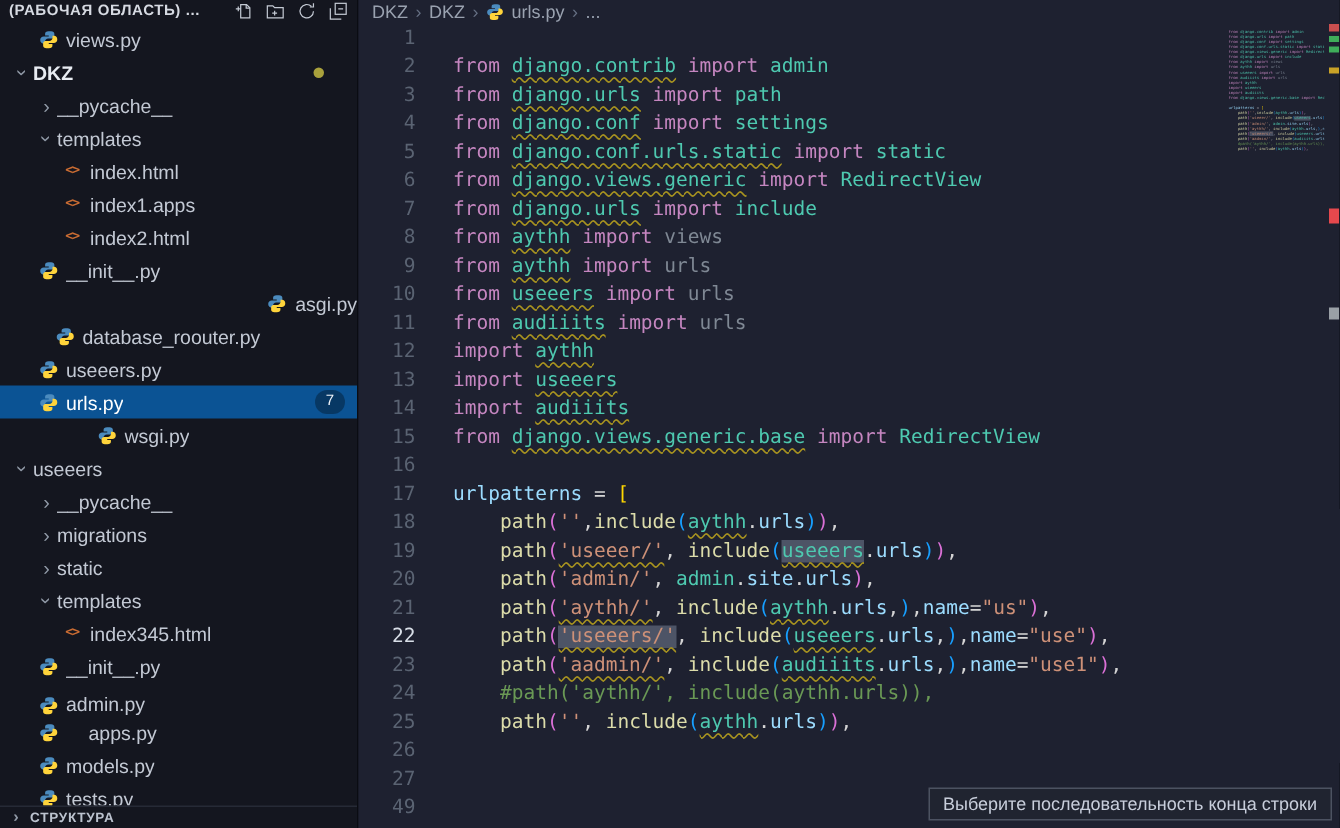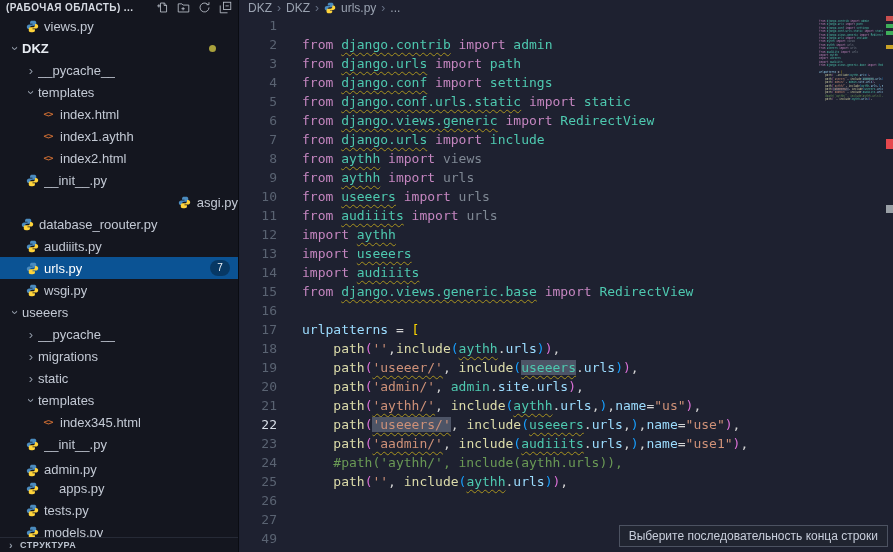--- a/index.html
+++ b/index.html
@@ -127,21 +127,21 @@
         <div class="row" style="padding-left: 24px;">
           <span class="chev open">›</span>
           <span class="lbl">templates</span>
         </div>
         <div class="row" style="padding-left: 40px;">
           <span class="ficon htmlic">&lt;&gt;</span>
           <span class="lbl">index.html</span>
         </div>
         <div class="row" style="padding-left: 40px;">
           <span class="ficon htmlic">&lt;&gt;</span>
-          <span class="lbl">index1.aythh</span>
+          <span class="lbl">index1.apps</span>
         </div>
         <div class="row" style="padding-left: 40px;">
           <span class="ficon htmlic">&lt;&gt;</span>
           <span class="lbl">index2.html</span>
         </div>
         <div class="row" style="padding-left: 24px;">
           <span class="ficon">
             <svg viewBox="0 0 16 16">
               <path fill="#4b8bbe" d="M7.9 1C5.9 1 5 1.8 5 3v1.6h3v.8H3.9C2.2 5.4 1 6.6 1 8.3c0 1.7 1.1 2.9 2.7 2.9h1.2V9.6C4.9 8.1 6.1 7 7.6 7h3.1c1 0 1.9-.9 1.9-2V3c0-1.2-1-2-2.7-2z"></path>
               <path fill="#ffd43b" d="M8.1 15c2 0 2.9-.8 2.9-2v-1.6H8v-.8h4.1c1.7 0 2.9-1.2 2.9-2.9 0-1.7-1.1-2.9-2.7-2.9h-1.2v1.6c0 1.5-1.2 2.6-2.7 2.6H5.3c-1 0-1.9.9-1.9 2V13c0 1.2 1 2 2.7 2z"></path>
@@ -151,49 +151,49 @@
         </div>
         <div class="row" style="padding-left: 24px; justify-content: flex-end;">
           <span class="ficon">
             <svg viewBox="0 0 16 16">
               <path fill="#4b8bbe" d="M7.9 1C5.9 1 5 1.8 5 3v1.6h3v.8H3.9C2.2 5.4 1 6.6 1 8.3c0 1.7 1.1 2.9 2.7 2.9h1.2V9.6C4.9 8.1 6.1 7 7.6 7h3.1c1 0 1.9-.9 1.9-2V3c0-1.2-1-2-2.7-2z"></path>
               <path fill="#ffd43b" d="M8.1 15c2 0 2.9-.8 2.9-2v-1.6H8v-.8h4.1c1.7 0 2.9-1.2 2.9-2.9 0-1.7-1.1-2.9-2.7-2.9h-1.2v1.6c0 1.5-1.2 2.6-2.7 2.6H5.3c-1 0-1.9.9-1.9 2V13c0 1.2 1 2 2.7 2z"></path>
             </svg>
           </span>
           <span class="lbl">asgi.py</span>
         </div>
-        <div class="row" style="padding-left: 19px;">
+        <div class="row" style="padding-left: 35px;">
           <span class="ficon">
             <svg viewBox="0 0 16 16">
               <path fill="#4b8bbe" d="M7.9 1C5.9 1 5 1.8 5 3v1.6h3v.8H3.9C2.2 5.4 1 6.6 1 8.3c0 1.7 1.1 2.9 2.7 2.9h1.2V9.6C4.9 8.1 6.1 7 7.6 7h3.1c1 0 1.9-.9 1.9-2V3c0-1.2-1-2-2.7-2z"></path>
               <path fill="#ffd43b" d="M8.1 15c2 0 2.9-.8 2.9-2v-1.6H8v-.8h4.1c1.7 0 2.9-1.2 2.9-2.9 0-1.7-1.1-2.9-2.7-2.9h-1.2v1.6c0 1.5-1.2 2.6-2.7 2.6H5.3c-1 0-1.9.9-1.9 2V13c0 1.2 1 2 2.7 2z"></path>
             </svg>
           </span>
           <span class="lbl">database_roouter.py</span>
         </div>
         <div class="row" style="padding-left: 24px;">
           <span class="ficon">
             <svg viewBox="0 0 16 16">
               <path fill="#4b8bbe" d="M7.9 1C5.9 1 5 1.8 5 3v1.6h3v.8H3.9C2.2 5.4 1 6.6 1 8.3c0 1.7 1.1 2.9 2.7 2.9h1.2V9.6C4.9 8.1 6.1 7 7.6 7h3.1c1 0 1.9-.9 1.9-2V3c0-1.2-1-2-2.7-2z"></path>
               <path fill="#ffd43b" d="M8.1 15c2 0 2.9-.8 2.9-2v-1.6H8v-.8h4.1c1.7 0 2.9-1.2 2.9-2.9 0-1.7-1.1-2.9-2.7-2.9h-1.2v1.6c0 1.5-1.2 2.6-2.7 2.6H5.3c-1 0-1.9.9-1.9 2V13c0 1.2 1 2 2.7 2z"></path>
             </svg>
           </span>
-          <span class="lbl">audiiits.py</span>
+          <span class="lbl">useeers.py</span>
         </div>
         <div class="row selected" style="padding-left: 24px;">
           <span class="ficon">
             <svg viewBox="0 0 16 16">
               <path fill="#4b8bbe" d="M7.9 1C5.9 1 5 1.8 5 3v1.6h3v.8H3.9C2.2 5.4 1 6.6 1 8.3c0 1.7 1.1 2.9 2.7 2.9h1.2V9.6C4.9 8.1 6.1 7 7.6 7h3.1c1 0 1.9-.9 1.9-2V3c0-1.2-1-2-2.7-2z"></path>
               <path fill="#ffd43b" d="M8.1 15c2 0 2.9-.8 2.9-2v-1.6H8v-.8h4.1c1.7 0 2.9-1.2 2.9-2.9 0-1.7-1.1-2.9-2.7-2.9h-1.2v1.6c0 1.5-1.2 2.6-2.7 2.6H5.3c-1 0-1.9.9-1.9 2V13c0 1.2 1 2 2.7 2z"></path>
             </svg>
           </span>
           <span class="lbl">urls.py</span>
           <span class="badge">7</span>
         </div>
-        <div class="row" style="padding-left: 24px;">
+        <div class="row" style="padding-left: 36px; margin-left: 27px;">
           <span class="ficon">
             <svg viewBox="0 0 16 16">
               <path fill="#4b8bbe" d="M7.9 1C5.9 1 5 1.8 5 3v1.6h3v.8H3.9C2.2 5.4 1 6.6 1 8.3c0 1.7 1.1 2.9 2.7 2.9h1.2V9.6C4.9 8.1 6.1 7 7.6 7h3.1c1 0 1.9-.9 1.9-2V3c0-1.2-1-2-2.7-2z"></path>
               <path fill="#ffd43b" d="M8.1 15c2 0 2.9-.8 2.9-2v-1.6H8v-.8h4.1c1.7 0 2.9-1.2 2.9-2.9 0-1.7-1.1-2.9-2.7-2.9h-1.2v1.6c0 1.5-1.2 2.6-2.7 2.6H5.3c-1 0-1.9.9-1.9 2V13c0 1.2 1 2 2.7 2z"></path>
             </svg>
           </span>
           <span class="lbl">wsgi.py</span>
         </div>
         <div class="row" style="padding-left: 8px;">
           <span class="chev open">›</span>
@@ -246,30 +246,30 @@
           </span>
           <span class="lbl">apps.py</span>
         </div>
         <div class="row" style="padding-left: 24px;">
           <span class="ficon">
             <svg viewBox="0 0 16 16">
               <path fill="#4b8bbe" d="M7.9 1C5.9 1 5 1.8 5 3v1.6h3v.8H3.9C2.2 5.4 1 6.6 1 8.3c0 1.7 1.1 2.9 2.7 2.9h1.2V9.6C4.9 8.1 6.1 7 7.6 7h3.1c1 0 1.9-.9 1.9-2V3c0-1.2-1-2-2.7-2z"></path>
               <path fill="#ffd43b" d="M8.1 15c2 0 2.9-.8 2.9-2v-1.6H8v-.8h4.1c1.7 0 2.9-1.2 2.9-2.9 0-1.7-1.1-2.9-2.7-2.9h-1.2v1.6c0 1.5-1.2 2.6-2.7 2.6H5.3c-1 0-1.9.9-1.9 2V13c0 1.2 1 2 2.7 2z"></path>
             </svg>
           </span>
+          <span class="lbl">models.py</span>
+        </div>
+        <div class="row" style="padding-left: 24px;">
+          <span class="ficon">
+            <svg viewBox="0 0 16 16">
+              <path fill="#4b8bbe" d="M7.9 1C5.9 1 5 1.8 5 3v1.6h3v.8H3.9C2.2 5.4 1 6.6 1 8.3c0 1.7 1.1 2.9 2.7 2.9h1.2V9.6C4.9 8.1 6.1 7 7.6 7h3.1c1 0 1.9-.9 1.9-2V3c0-1.2-1-2-2.7-2z"></path>
+              <path fill="#ffd43b" d="M8.1 15c2 0 2.9-.8 2.9-2v-1.6H8v-.8h4.1c1.7 0 2.9-1.2 2.9-2.9 0-1.7-1.1-2.9-2.7-2.9h-1.2v1.6c0 1.5-1.2 2.6-2.7 2.6H5.3c-1 0-1.9.9-1.9 2V13c0 1.2 1 2 2.7 2z"></path>
+            </svg>
+          </span>
           <span class="lbl">tests.py</span>
-        </div>
-        <div class="row" style="padding-left: 24px;">
-          <span class="ficon">
-            <svg viewBox="0 0 16 16">
-              <path fill="#4b8bbe" d="M7.9 1C5.9 1 5 1.8 5 3v1.6h3v.8H3.9C2.2 5.4 1 6.6 1 8.3c0 1.7 1.1 2.9 2.7 2.9h1.2V9.6C4.9 8.1 6.1 7 7.6 7h3.1c1 0 1.9-.9 1.9-2V3c0-1.2-1-2-2.7-2z"></path>
-              <path fill="#ffd43b" d="M8.1 15c2 0 2.9-.8 2.9-2v-1.6H8v-.8h4.1c1.7 0 2.9-1.2 2.9-2.9 0-1.7-1.1-2.9-2.7-2.9h-1.2v1.6c0 1.5-1.2 2.6-2.7 2.6H5.3c-1 0-1.9.9-1.9 2V13c0 1.2 1 2 2.7 2z"></path>
-            </svg>
-          </span>
-          <span class="lbl">models.py</span>
         </div>
       </div>
     <div class="sidebar-footer">
       <span class="chev">›</span>
       <span>СТРУКТУРА</span>
     </div>
   </aside>
 
   <main class="editor">
     <div class="breadcrumb">

